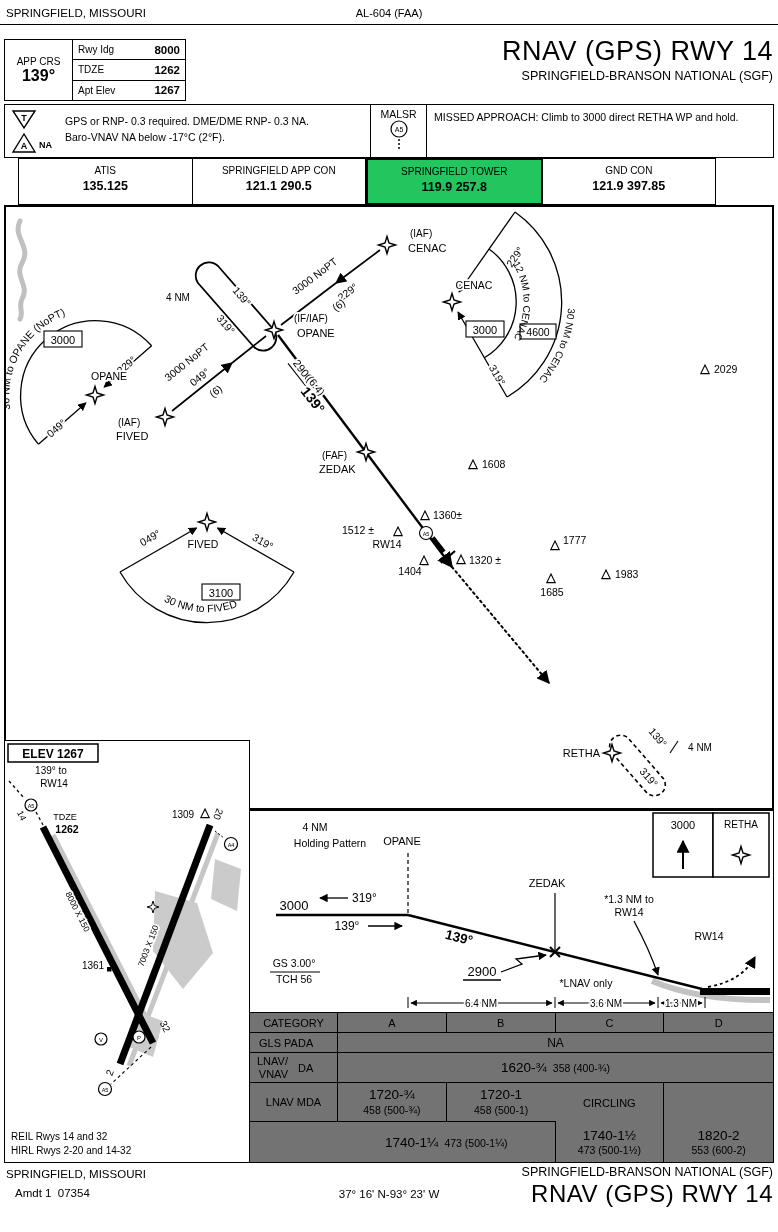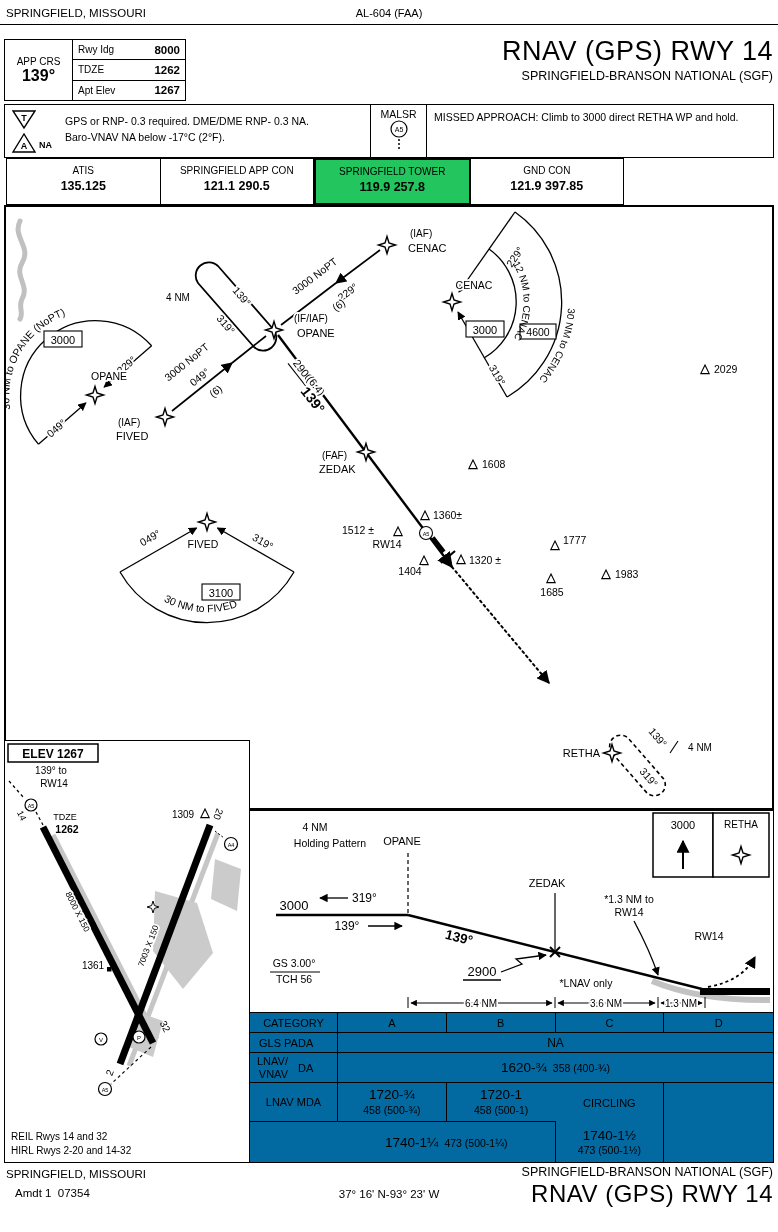--- a/index.html
+++ b/index.html
@@ -28,32 +28,32 @@
   .brow b{font-size:11.5px}
   
   .notes{left:4px;top:104px;width:770px;height:54px;border:1.5px solid #000;display:flex;background:#fff}
   .notes-txt{width:366px;border-right:1px solid #000;display:flex;padding:3px 4px}
   .icons{position:relative;width:56px;height:48px;flex:none}
   .icons .na-lab{position:absolute;left:30px;top:32px;font-size:9px;font-weight:bold}
   .ntext{font-size:10.5px;line-height:1.55;padding-top:5px}
   .malsr{width:56px;border-right:1px solid #000;text-align:center;font-size:10.5px;padding-top:3px}
   .missed{flex:1;font-size:10.5px;line-height:1.5;padding:5px 7px}
   
-  .comms{left:6px;top:158px;width:618px;height:47px;border:1.5px solid #000;display:flex;background:#fff}
+  .comms{left:18px;top:158px;width:698px;height:47px;border:1.5px solid #000;display:flex;background:#fff}
   .ccell{flex:1;border-right:1px solid #000;text-align:center;padding-top:6px;position:relative}
   .ccell:last-child{border-right:none}
   .ccell .nm{font-size:10px}
   .ccell .fq{font-size:12.5px;font-weight:bold;margin-top:3px}
   .ccell.twr{border:2.5px solid #000;margin:-1px 0;z-index:2;background:#22c55e}
   
   .planbox{left:4px;top:205px;width:770px;height:605px;border:2px solid #000;z-index:1;background:#fff}
   .sketchbox{left:4px;top:740px;width:246px;height:423px;border:1.5px solid #000;background:#fff;z-index:3}
   .profilebox{left:250px;top:810px;width:524px;height:203px;border:1.5px solid #000;border-left:none;background:#fff;z-index:3}
   
-  .minima{left:250px;top:1013px;width:524px;height:150px;display:grid;grid-template-columns:88px 1fr 1fr 1fr 1fr;grid-template-rows:20px 20px 30px 39px 41px;border:1.5px solid #000;border-left:none;border-top:none;background:#0369a1;z-index:3;font-size:11px}
+  .minima{left:250px;top:1013px;width:524px;height:150px;display:grid;grid-template-columns:88px 1fr 1fr 1fr 1fr;grid-template-rows:20px 20px 30px 39px 41px;border:1.5px solid #000;border-left:none;border-top:none;background:#737373;z-index:3;font-size:11px}
   .mc{border-right:1px solid #000;border-bottom:1px solid #000;display:flex;align-items:center;justify-content:center;text-align:center}
   .mc.nr{border-right:none}
   .mc.nb{border-bottom:none}
   .mc .big{font-size:13.5px}
   .mc .det{font-size:10.5px;margin-left:6px}
   .mc .stack{line-height:1.25}
   .mc .stack .det{margin-left:0;display:block}
   .lab-split{justify-content:flex-start;padding:0 9px}
   .lnvn{display:flex;align-items:center;gap:10px;justify-content:flex-start;padding-left:7px}
   .lnvn .two{line-height:1.15;text-align:right}
@@ -455,20 +455,23 @@
     <div class="mc nb">
       <span>CIRCLING</span>
     </div>
     <div class="mc nb" style="grid-column:2/4">
       <span class="big">1740-1¼</span>
       <span class="det">473 (500-1¼)</span>
     </div>
     <div class="mc nb">
       <span class="stack"><span class="big">1740-1½</span><span class="det">473 (500-1½)</span></span>
     </div>
+    <div class="mc nb nr">
+      <span class="stack"><span class="big">1820-2</span><span class="det">553 (600-2)</span></span>
+    </div>
   </div>
 
   <div class="abs ft-city">SPRINGFIELD, MISSOURI</div>
   <div class="abs ft-amdt">Amdt 1  07354</div>
   <div class="abs ft-coords">37° 16' N-93° 23' W</div>
   <div class="abs ft-apt">SPRINGFIELD-BRANSON NATIONAL (SGF)</div>
   <div class="abs ft-title">RNAV (GPS) RWY 14</div>
 
 </div>
 

